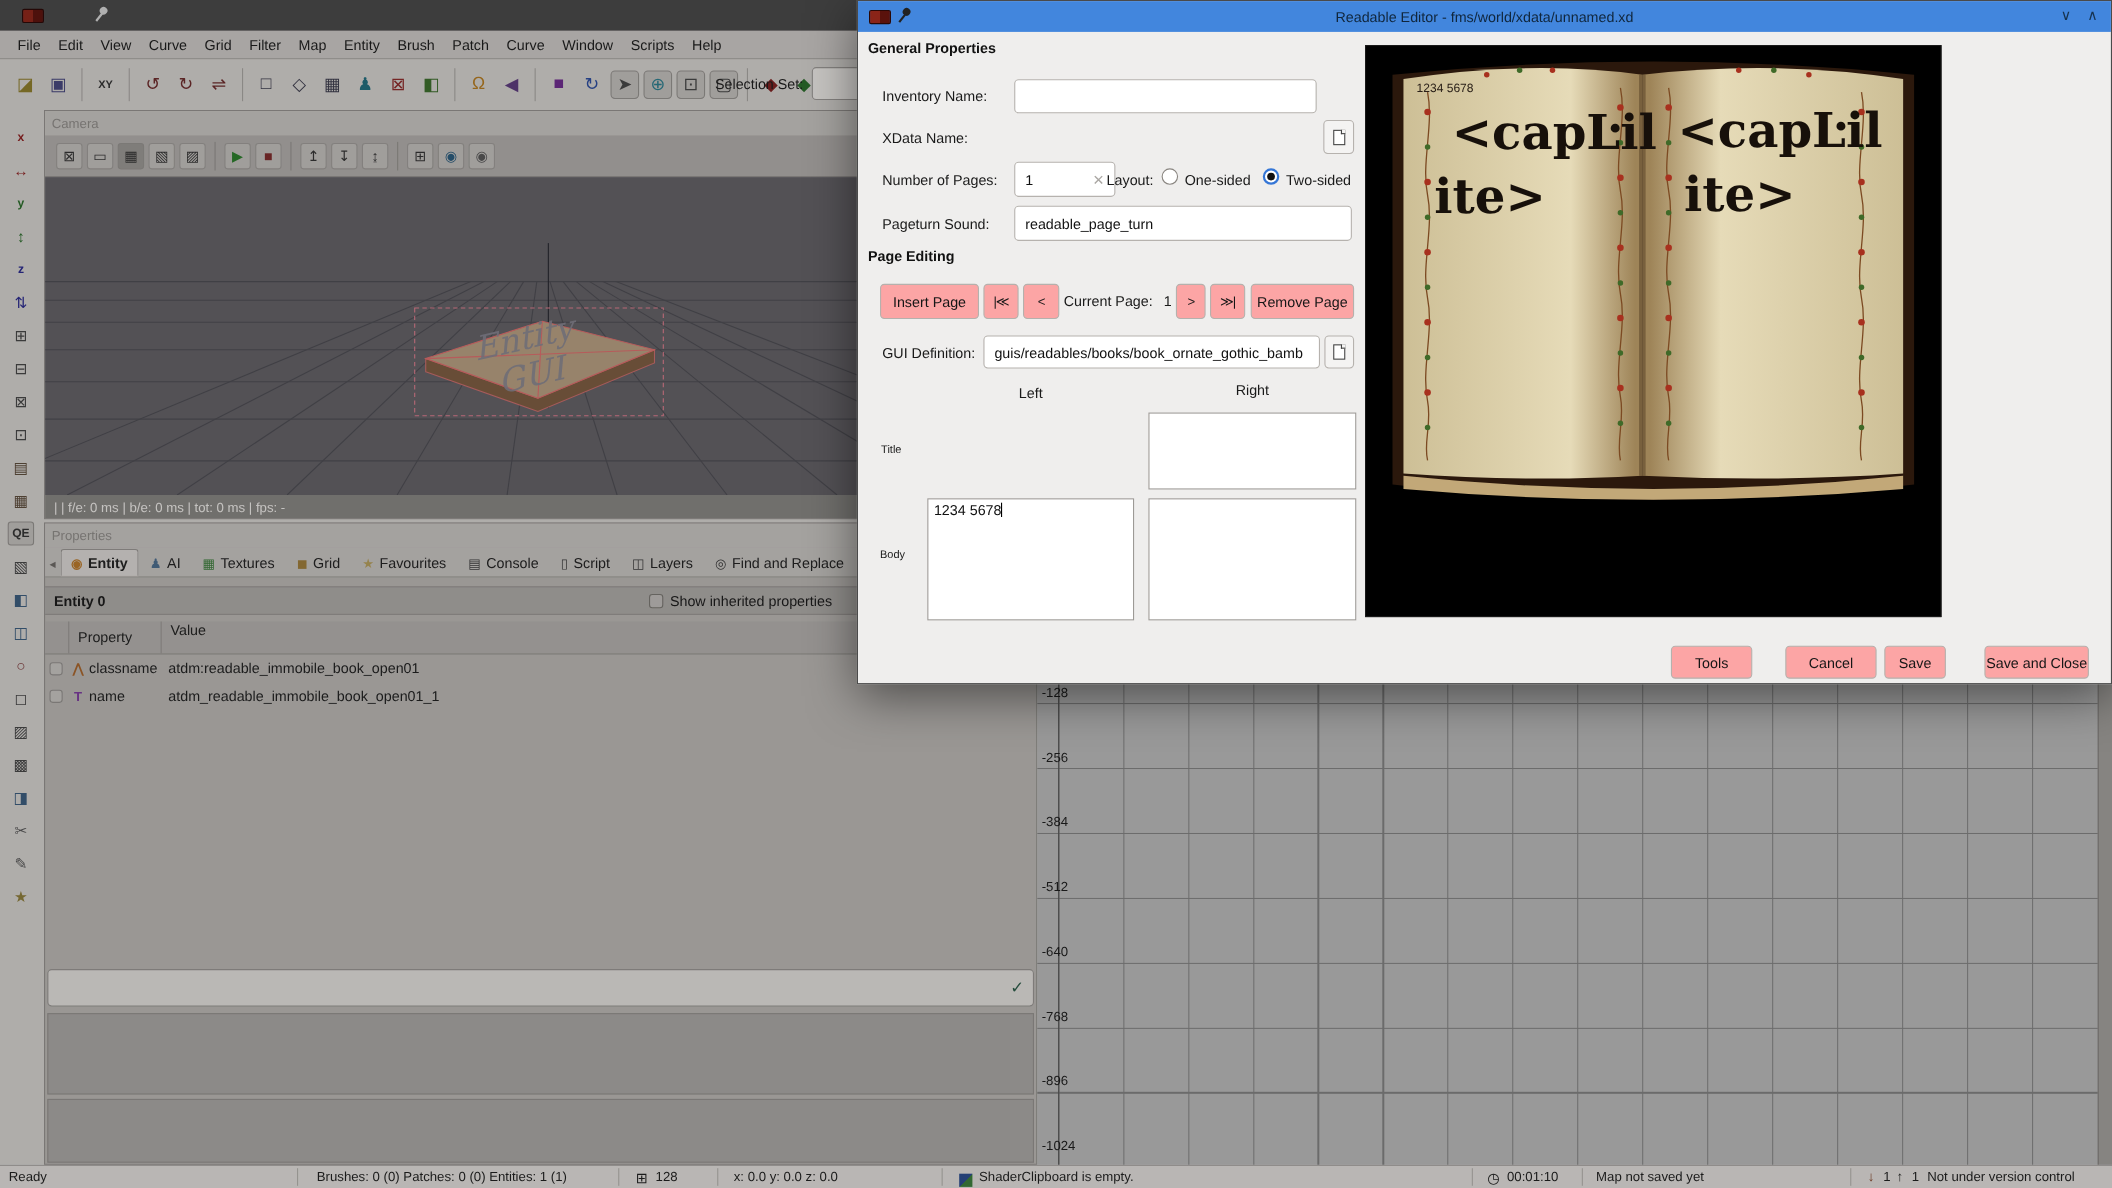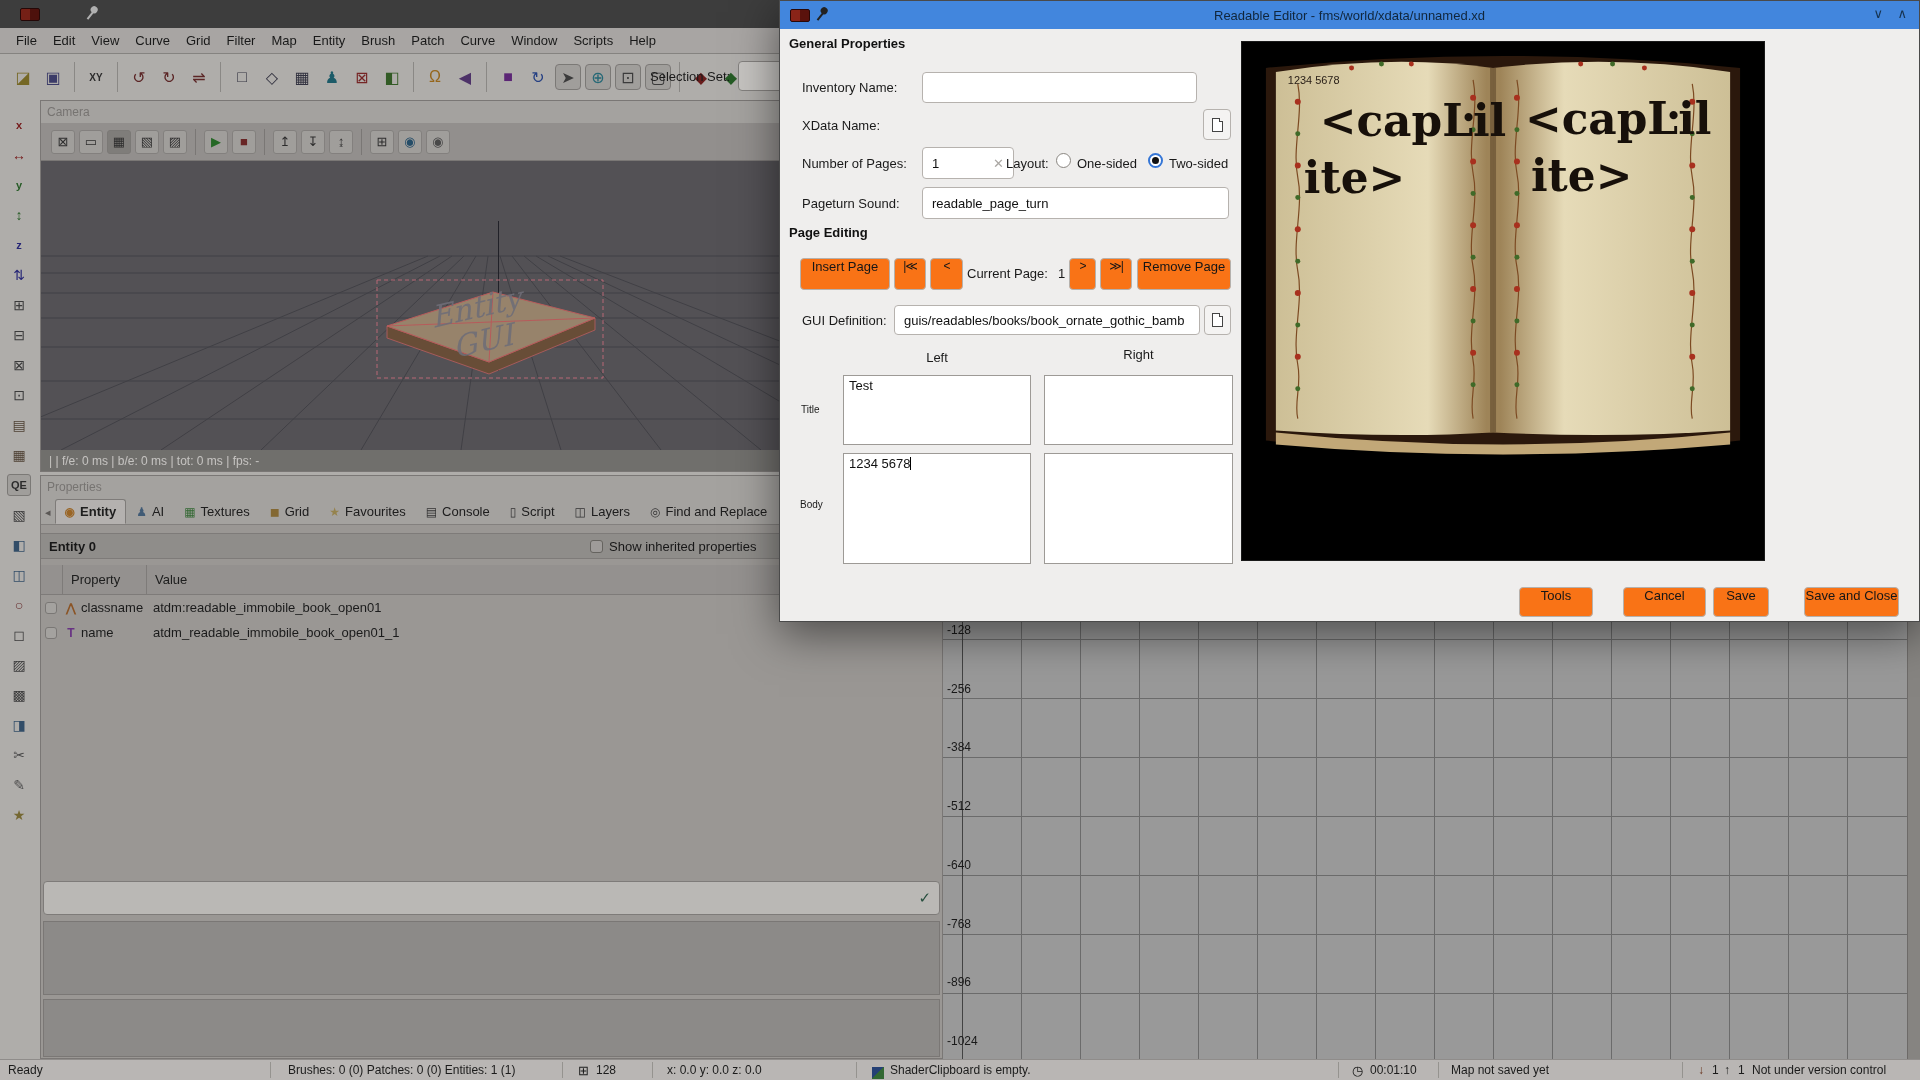--- a/index.html
+++ b/index.html
@@ -38,21 +38,21 @@
   .props{position:absolute;left:40px;top:475px;width:903px;bottom:21px;background:#b5b2af;border:1px solid #8f8c89}
   .tabs{height:27px;background:#c2bfbc;display:flex;align-items:flex-end;padding-left:2px;border-bottom:1px solid #9a9794}
   .tabs .arrow{font-size:11px;color:#6a6764;padding:0 4px 5px 2px}
   .tabs .tabwrap{display:flex;align-items:flex-end}
   .tabs .it{display:flex;align-items:center;gap:5px;padding:4px 9px;font-size:13px;color:#222;border:1px solid transparent;white-space:nowrap}
   .tabs .it.active{background:#d4d1ce;border:1px solid #94918e;border-bottom-color:#d4d1ce;border-radius:3px 3px 0 0;font-weight:bold}
   .tabs .g{font-size:12px}
   .entity-bar{position:relative;height:26px;margin-top:8px;background:#a9a6a3;display:flex;align-items:center;padding:0 8px;font-size:13px;font-weight:bold;color:#1a1a1a;border-top:1px solid #94918e;border-bottom:1px solid #94918e}
   .show-inh{position:absolute;left:549px;top:5px;display:flex;gap:6px;align-items:center;font-weight:normal;font-size:13px;color:#1a1a1a}
   .cb{width:13px;height:13px;border:1px solid #77746f;border-radius:3px;background:#bab7b4}
-  .tbl-head{height:30px;display:flex;background:#aeaba8;border-bottom:1px solid #94918e;font-size:13px;color:#222;align-items:center;margin-top:6px}
+  .tbl-head{height:30px;display:flex;background:#aeaba8;border-bottom:1px solid #94918e;font-size:13px;color:#222;margin-top:6px}
   .tbl-head .c0{width:22px;height:100%;border-right:1px solid #94918e}
   .tbl-head .c1{width:84px;padding-left:8px;height:100%;display:flex;align-items:center;border-right:1px solid #94918e}
   .tbl-head .cv{padding-left:8px}
   .prow{height:25px;display:flex;align-items:center;font-size:13px;color:#1e1e1e}
   .prow .chk{width:12px;height:12px;border:1px solid #8f8c89;border-radius:3px;background:#c2bfbc;margin-left:4px}
   .prow .ric{width:16px;text-align:center;margin-left:6px;font-weight:bold;font-size:12px}
   .prow .prop{width:62px;margin-left:2px}
   .prow .val{margin-left:10px;white-space:nowrap}
   .ic-classname{color:#a4622a}.ic-name{color:#7a3a9a}
   .props-entry{position:absolute;left:2px;right:2px;top:405px;height:34px;background:#dcd9d6;border:1px solid #94918e;border-radius:4px;display:flex;align-items:center}
@@ -82,21 +82,21 @@
   .sect{position:absolute;font-size:13px;font-weight:bold;color:#111}
   .flabel{position:absolute;font-size:13px;color:#1a1a1a;white-space:nowrap}
   .inp{position:absolute;background:#fff;border:1px solid #b6b2ae;border-radius:4px;font-size:13px;color:#111;display:flex;align-items:center;padding:0 9px;overflow:hidden;white-space:nowrap}
   .inp .clear{margin-left:auto;color:#aaa7a3;font-size:13px}
   .mini-btn{position:absolute;background:#f4f3f2;border:1px solid #b6b2ae;border-radius:4px;display:flex;align-items:center;justify-content:center}
   .doc{position:relative;width:11px;height:14px;background:#fff;border:1px solid #444}
   .doc .fold{position:absolute;right:-1px;top:-1px;width:4px;height:4px;background:#f4f3f2;border-left:1px solid #444;border-bottom:1px solid #444}
   .radio{position:absolute;width:15px;height:15px;border:1px solid #8a8681;border-radius:50%;background:#fff}
   .radio.checked{border:2px solid #3576d6;display:flex;align-items:center;justify-content:center}
   .radio .dot{width:7px;height:7px;border-radius:50%;background:#111}
-  .btn{position:absolute;background:#f97316;border:1px solid #b5b1ad;border-radius:4px;font-size:13px;color:#161616;display:flex;align-items:flex-start;justify-content:center;white-space:nowrap}
+  .btn{position:absolute;background:#fca5a5;border:1px solid #b5b1ad;border-radius:4px;font-size:13px;color:#161616;display:flex;align-items:center;justify-content:center;white-space:nowrap}
   .btn.navg{font-size:12px;letter-spacing:-1px}
   .colhdr{position:absolute;font-size:13px;color:#1a1a1a;text-align:center}
   .rowlab{position:absolute;font-size:10px;color:#1a1a1a}
   .ta{position:absolute;background:#fff;border:1px solid #9d9a96;font-size:13px;color:#111;padding:2px 5px;overflow:hidden}
   .caret{display:inline-block;width:1px;height:13px;background:#000;vertical-align:-2px}
   .preview{position:absolute;left:461px;top:40px;width:524px;height:520px;background:#000;border:1px solid #1a1a1a}
 </style>
 </head>
 <body>
 
@@ -592,21 +592,20 @@
     <div class="mini-btn" style="left:424px;top:304px;width:27px;height:30px">
         <span class="doc">
           <span class="fold"></span>
         </span>
       </div>
 
     <span class="colhdr" style="left:63px;top:349px;width:188px">Left</span>
     <span class="colhdr" style="left:264px;top:346px;width:189px">Right</span>
 
     <span class="rowlab" style="left:21px;top:403px">Title</span>
-    <div class="ta" style="left:63px;top:374px;width:188px;height:70px"><span>Test</span></div>
     <div class="ta" style="left:264px;top:374px;width:189px;height:70px"><span></span></div>
 
     <span class="rowlab" style="left:20px;top:498px">Body</span>
     <div class="ta" style="left:63px;top:452px;width:188px;height:111px"><span>1234 5678</span><span class="caret"></span></div>
     <div class="ta" style="left:264px;top:452px;width:189px;height:111px"><span></span></div>
 
     <div class="preview">
       <svg width="522" height="518" viewBox="0 0 524 520">
         <defs>
           <linearGradient id="pgL" x1="0" y1="0" x2="1" y2="0">

